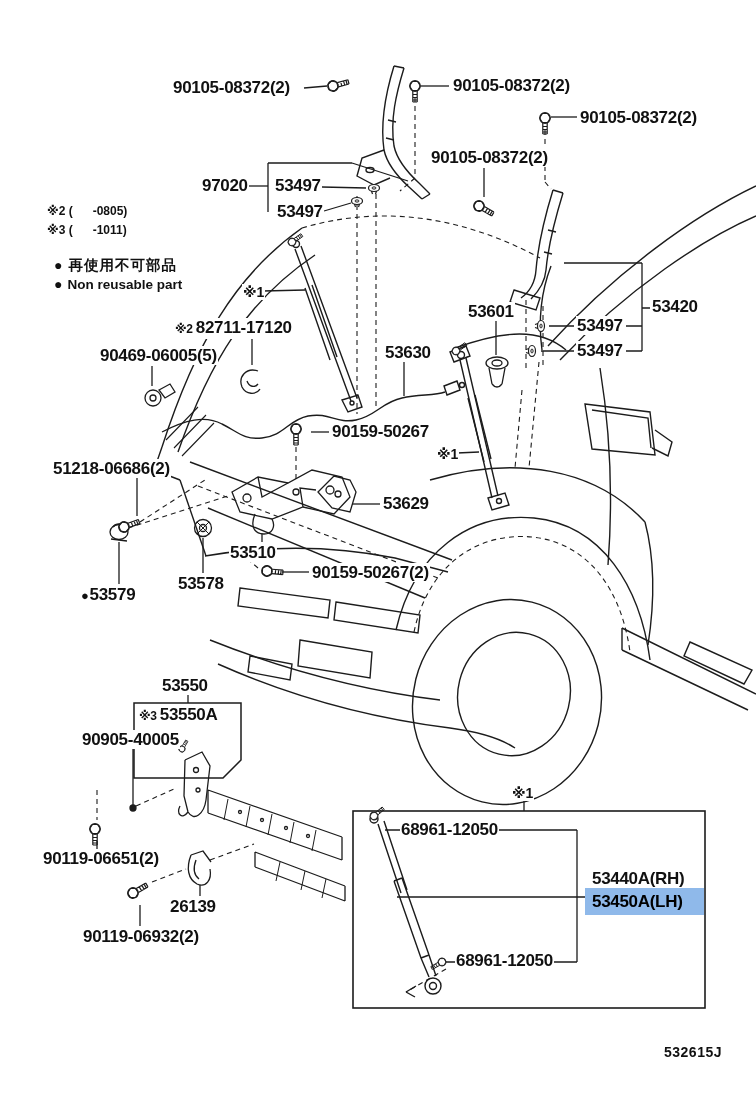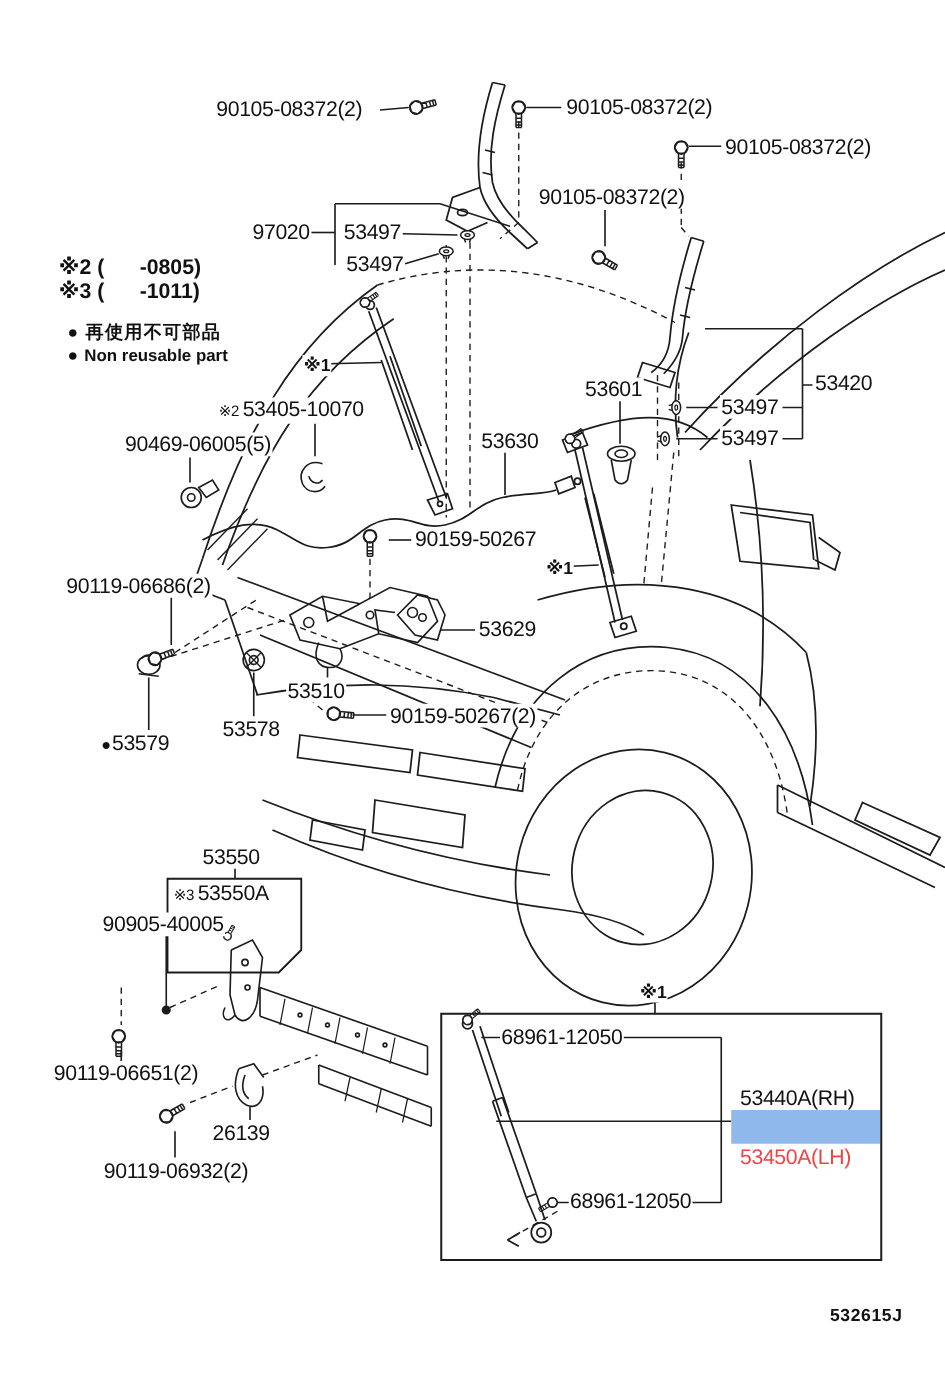--- a/index.html
+++ b/index.html
@@ -1,26 +1,26 @@
 <!DOCTYPE html>
 <html><head>
 <meta charset="utf-8">
 <style>
   html,body{margin:0;padding:0;background:#fff;}
   .canvas{position:relative;width:756px;height:1108px;background:#fff;overflow:hidden;
           font-family:"Liberation Sans","DejaVu Sans",sans-serif;color:#111;}
   svg.art{position:absolute;left:0;top:0;z-index:1;}
-  .pn{position:absolute;z-index:4;font-weight:400;font-size:17px;line-height:19px;
+  .pn{position:absolute;z-index:4;font-weight:700;font-size:17px;line-height:19px;
       letter-spacing:-0.3px;white-space:nowrap;background:#fff;padding:0 1px;}
   .pn .pre{font-size:12px;margin-right:3px;}
   .pn .bul{font-size:13px;margin-right:1px;}
   .under{z-index:2;}
   .over{z-index:5;background:transparent;}
   .ref{position:absolute;z-index:4;font-weight:700;font-size:14px;background:#fff;padding:0 1px;}
-  .note{position:absolute;z-index:4;font-weight:700;font-size:17px;white-space:pre;}
+  .note{position:absolute;z-index:4;font-weight:700;font-size:12px;white-space:pre;}
   .legend{position:absolute;z-index:4;font-weight:700;white-space:nowrap;}
   .legend .b{font-size:14px;margin-right:5px;}
   .legend.jp{font-size:14.5px;letter-spacing:1px;}
   .legend.en{font-size:13.5px;}
   .fig{position:absolute;z-index:4;font-weight:700;font-size:14px;letter-spacing:0.5px;}
   .hl{position:absolute;z-index:3;left:585px;top:888px;width:119px;height:27px;background:#8fb9ea;}
 </style>
 </head>
 <body>
 
@@ -258,45 +258,45 @@
 <div class="pn" style="left:579px;top:108px">90105-08372(2)</div>
 <div class="pn" style="left:430px;top:148px">90105-08372(2)</div>
 <div class="pn" style="left:201px;top:176px">97020</div>
 <div class="pn" style="left:274px;top:176px">53497</div>
 <div class="pn" style="left:276px;top:202px">53497</div>
 <div class="pn" style="left:467px;top:302px">53601</div>
 <div class="pn" style="left:576px;top:316px">53497</div>
 <div class="pn" style="left:576px;top:341px">53497</div>
 <div class="pn" style="left:651px;top:297px">53420</div>
 <div class="pn" style="left:174px;top:318px">
-  <span class="pre">※2</span><span>53405-10070</span>
+  <span class="pre">※2</span><span>82711-17120</span>
 </div>
 <div class="pn" style="left:99px;top:346px">90469-06005(5)</div>
 <div class="pn" style="left:384px;top:343px">53630</div>
 <div class="pn" style="left:331px;top:422px">90159-50267</div>
-<div class="pn" style="left:52px;top:459px">90119-06686(2)</div>
+<div class="pn" style="left:52px;top:459px">51218-06686(2)</div>
 <div class="pn" style="left:382px;top:494px">53629</div>
 <div class="pn" style="left:229px;top:543px">53510</div>
 <div class="pn" style="left:311px;top:563px">90159-50267(2)</div>
 <div class="pn" style="left:177px;top:574px">53578</div>
 <div class="pn" style="left:80px;top:585px">
   <span class="bul">●</span><span>53579</span>
 </div>
 <div class="pn" style="left:161px;top:676px">53550</div>
 <div class="pn" style="left:138px;top:705px">
   <span class="pre">※3</span><span>53550A</span>
 </div>
 <div class="pn" style="left:81px;top:730px">90905-40005</div>
 <div class="pn" style="left:42px;top:849px">90119-06651(2)</div>
 <div class="pn" style="left:169px;top:897px">26139</div>
 <div class="pn" style="left:82px;top:927px">90119-06932(2)</div>
 <div class="pn" style="left:400px;top:820px">68961-12050</div>
 <div class="pn" style="left:455px;top:951px">68961-12050</div>
 <div class="pn under" style="left:591px;top:869px">53440A(RH)</div>
-<div class="pn over" style="left: 591px; top: 892px; color: #ef4444; margin-top: 24px;">53450A(LH)</div>
+<div class="pn over" style="left: 591px; top: 892px; color: #000000;">53450A(LH)</div>
 
 <div class="ref" style="left:242px;top:284px">※1</div>
 <div class="ref" style="left:436px;top:446px">※1</div>
 <div class="ref" style="left:511px;top:785px">※1</div>
 
 <div class="note" style="left:47px;top:204px">※2 (      -0805)</div>
 <div class="note" style="left:47px;top:223px">※3 (      -1011)</div>
 
 <div class="legend jp" style="left:54px;top:256px">
   <span class="b">●</span><span>再使用不可部品</span>

